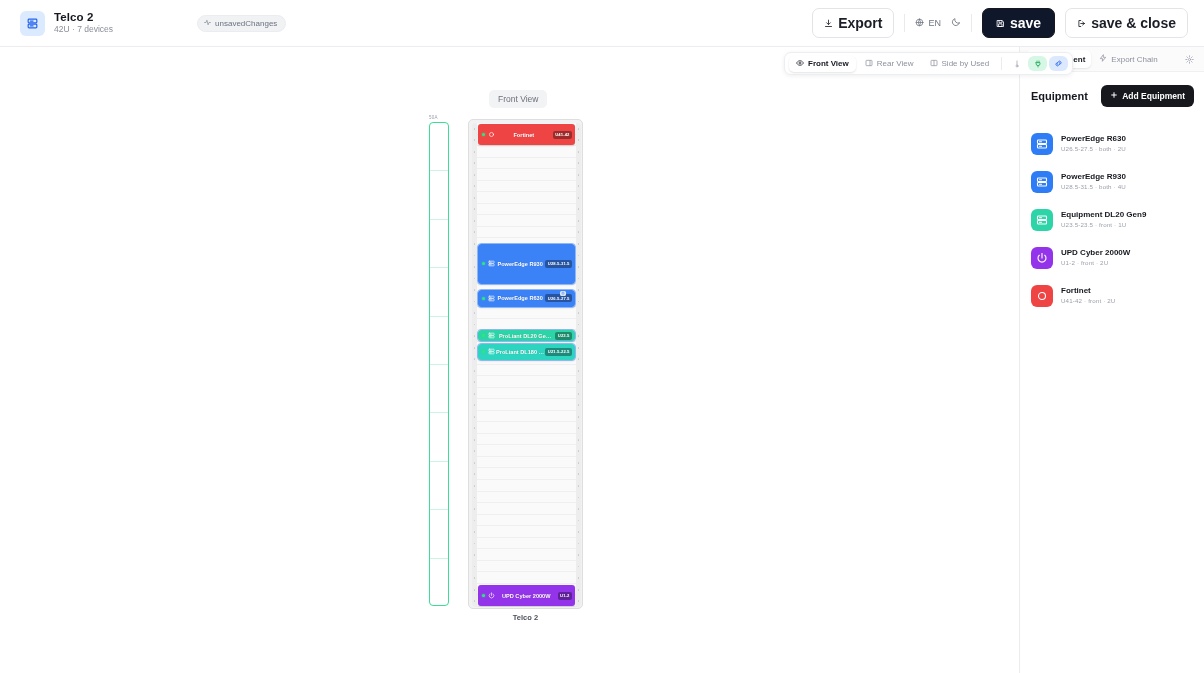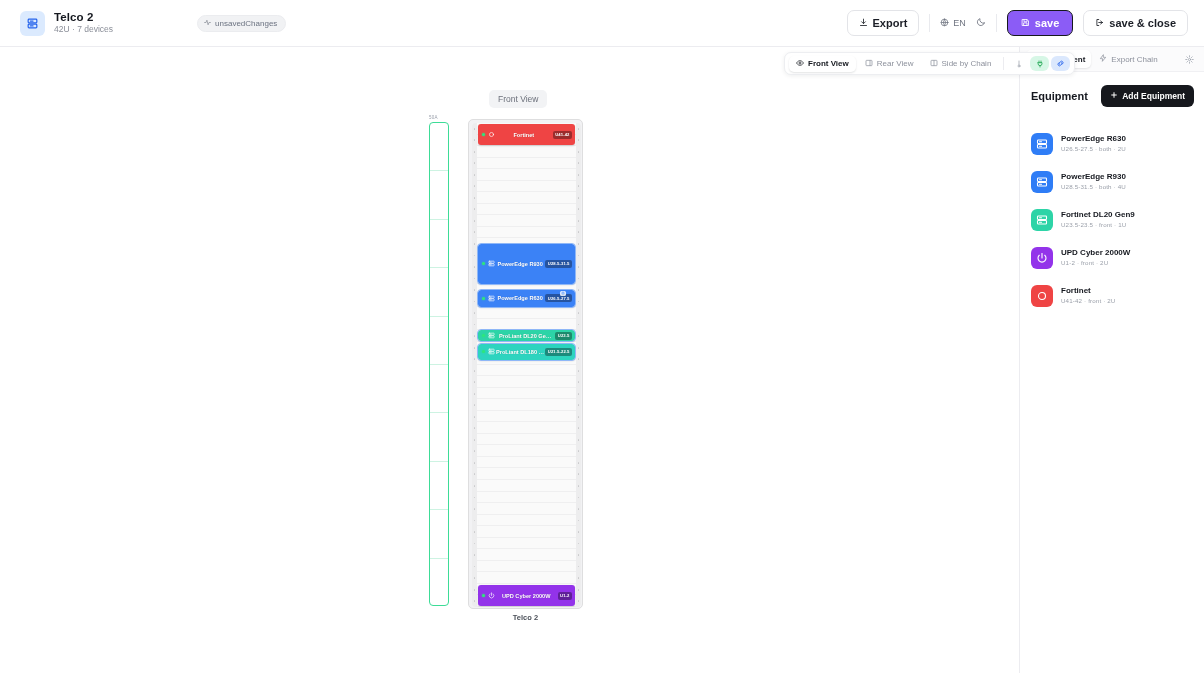--- a/index.html
+++ b/index.html
@@ -48,30 +48,30 @@
     font-size: 8px; border-radius: 9px;
     padding: 3px 8px 3px 6px;
     border: 1px solid #ebecef;
   }
   .header-right {
     margin-left: auto; margin-right: 16px;
     display: flex; align-items: center; gap: 10px;
   }
   .btn {
     display: inline-flex; align-items: center; gap: 5px;
-    font-size: 11px; font-weight: bold;
+    font-size: 14px; font-weight: bold;
     border-radius: 7px; cursor: pointer;
     white-space: nowrap;
   }
   .btn-outline {
     background: #fff; border: 1px solid #e3e4e8;
     color: #1b1e26; padding: 6px 11px;
   }
   .btn-dark {
-    background: #8b5cf6; border: 1px solid #16181d;
+    background: #0f172a; border: 1px solid #16181d;
     color: #ffffff; padding: 6px 13px;
   }
   .icon-plain {
     display: inline-flex; align-items: center; gap: 4px;
     font-size: 9px; color: #6f7480; cursor: pointer;
   }
   .vdiv { width: 1px; height: 18px; background: #e9eaee; }
 
   
   .viewbar {
@@ -404,21 +404,21 @@
       </span>
       <span>Rear View</span>
     </div>
     <div class="vb-item">
       <span>
         <svg width="8" height="8" viewBox="0 0 24 24" fill="none" stroke="#8d919c" stroke-width="2.2">
           <rect x="3" y="4" width="18" height="16" rx="2"></rect>
             <line x1="12" y1="4" x2="12" y2="20"></line>
         </svg>
       </span>
-      <span>Side by Chain</span>
+      <span>Side by Used</span>
     </div>
     <div class="vb-sep"></div>
     <div class="vb-chip plain">
       <svg width="8" height="8" viewBox="0 0 24 24" fill="none" stroke="#9aa0ab" stroke-width="2.2" stroke-linecap="round">
         <path d="M12 3v11"></path>
           <circle cx="12" cy="18" r="3"></circle>
       </svg>
     </div>
     <div class="vb-chip green">
       <svg width="8" height="8" viewBox="0 0 24 24" fill="none" stroke="#16a34a" stroke-width="2.3" stroke-linecap="round">
@@ -798,21 +798,21 @@
         <div class="eq-item">
           <div class="eq-ic" style="background:#2dd4a7">
             <svg width="12" height="12" viewBox="0 0 24 24" fill="none" stroke="#ffffff" stroke-width="2.2" stroke-linecap="round">
               <rect x="3" y="4" width="18" height="7" rx="1.6"></rect>
               <rect x="3" y="13" width="18" height="7" rx="1.6"></rect>
               <line x1="7" y1="7.5" x2="11" y2="7.5"></line>
               <line x1="7" y1="16.5" x2="11" y2="16.5"></line>
             </svg>
           </div>
           <div class="eq-txt">
-            <div class="n">Fortinet DL20 Gen9</div>
+            <div class="n">Equipment DL20 Gen9</div>
             <div class="m">U23.5-23.5  ·  front  ·  1U</div>
           </div>
         </div>
         <div class="eq-item">
           <div class="eq-ic" style="background:#9333ea">
             <svg width="12" height="12" viewBox="0 0 24 24" fill="none" stroke="#ffffff" stroke-width="2.2" stroke-linecap="round">
               <path d="M12 3v9"></path>
               <path d="M6.5 6.5a8 8 0 1 0 11 0"></path>
             </svg>
           </div>

